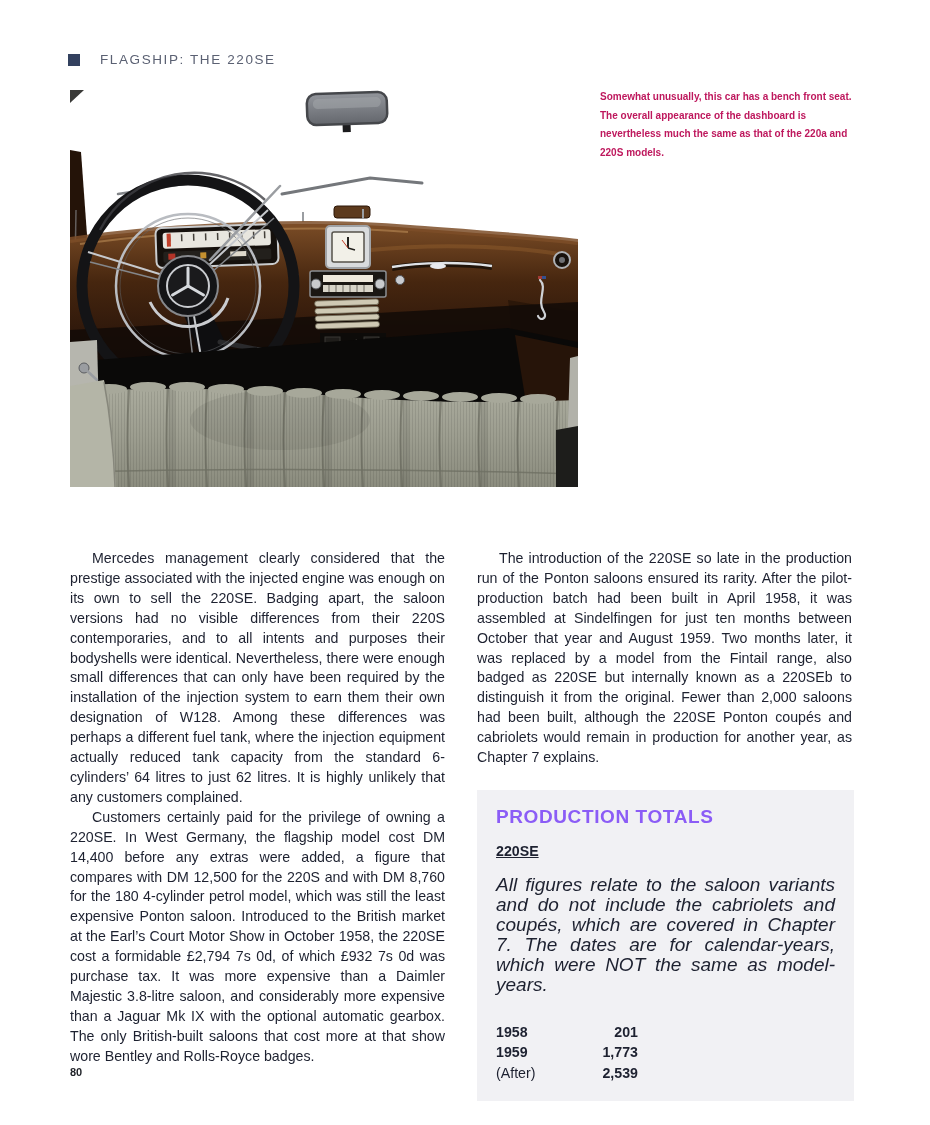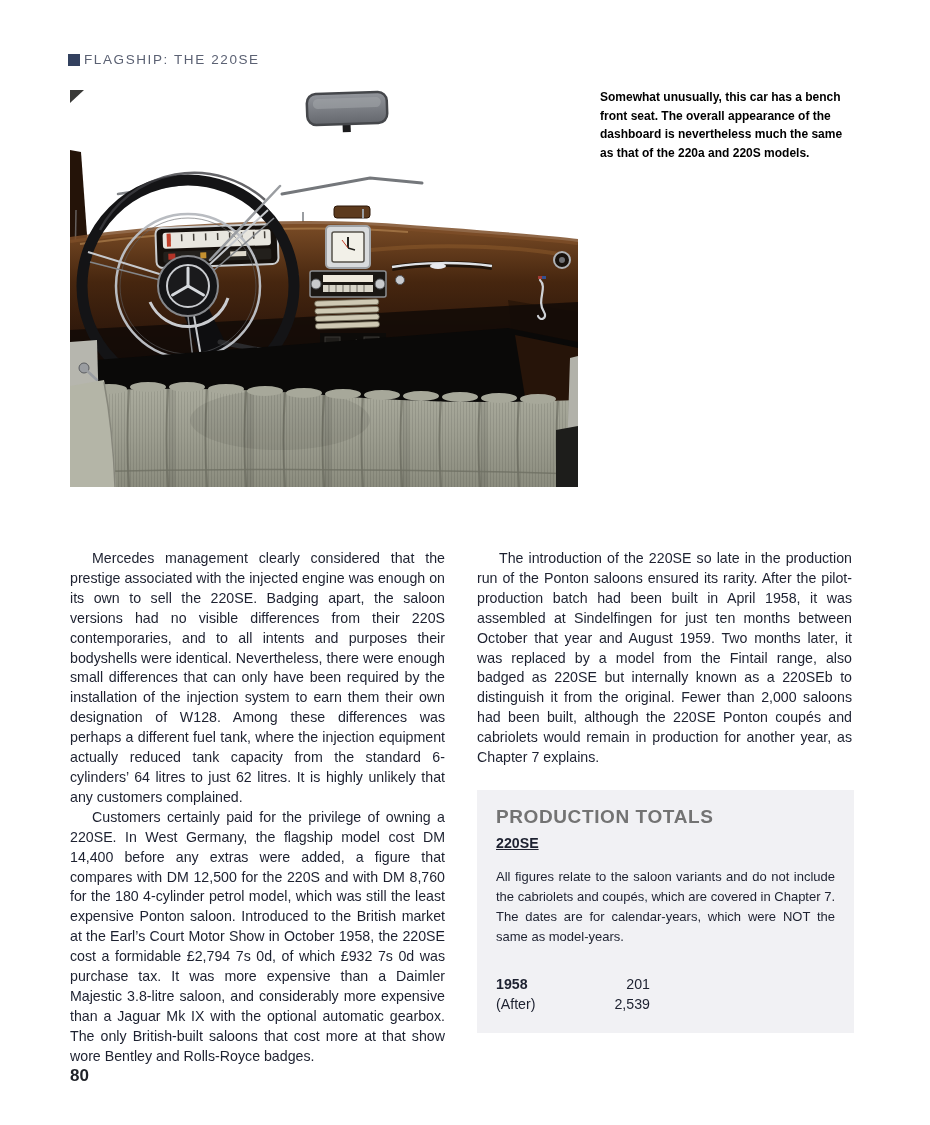--- a/index.html
+++ b/index.html
@@ -1,45 +1,45 @@
 <!DOCTYPE html>
 <html><head>
 <meta charset="utf-8">
 <style>
   html,body{margin:0;padding:0;background:#ffffff;}
   .page{position:relative;width:930px;height:1125px;background:#ffffff;overflow:hidden;
         font-family:"Liberation Sans",sans-serif;color:#1d2130;}
   
-  .hdr{position:absolute;left:68px;top:52px;display:flex;align-items:center;gap:4px;}
+  .hdr{position:absolute;left:68px;top:52px;display:flex;align-items:center;gap:20px;}
   .hdr-sq{width:12px;height:12px;background:#33415f;display:inline-block;}
   .hdr-txt{font-size:13.5px;letter-spacing:1.6px;color:#5b6173;}
   
   .photo{position:absolute;left:70px;top:90px;width:508px;height:397px;margin:0;}
   .photo svg{display:block;}
   
-  .caption{position:absolute;left:600px;top:88px;width:258px;font-size:12px;font-weight:bold;
-           line-height:18.6px;color:#000000;}
+  .caption{position:absolute;left:600px;top:88px;width:258px;font-size:10px;font-weight:bold;
+           line-height:18.6px;color:#be185d;}
   
   .col{position:absolute;top:549px;width:375px;font-size:14.2px;line-height:19.9px;
        text-align:justify;color:#1d2130;}
   .col-left{left:70px;}
   .col-right{left:477px;}
   .col p{margin:0;text-indent:22px;}
   
   .totals{box-sizing:border-box;width:377px;margin-top:22px;background:#f1f1f4;
           padding:17px 19px 18px 19px;}
-  .totals h2{margin:0 0 7px 0;font-size:19px;letter-spacing:0.6px;color:#737373;}
+  .totals h2{margin:0 0 15px 0;font-size:19px;letter-spacing:0.6px;color:#8b5cf6;}
   .totals h3{margin:0 0 13px 0;font-size:14.2px;color:#1d2130;text-decoration:underline;}
-  .totals .note{margin:0 0 27px 0;font-size:13px;line-height:20px;text-align:justify;text-indent:0;}
-  .trow{display:flex;font-size:14.2px;line-height:20.5px;gap:12px;}
+  .totals .note{margin:0 0 27px 0;font-size:19px;line-height:20px;text-align:justify;text-indent:0;font-style:italic;}
+  .trow{display:flex;font-size:14.2px;line-height:20.5px;}
   .trow .ylabel{flex:0 0 88px;font-weight:bold;}
   .trow.total .ylabel{font-weight:normal;}
-  .trow .yval{flex:0 0 54px;text-align:right;}
-  
-  .pageno{position:absolute;left:70px;top:1066px;font-size:17px;font-weight:bold;color:#1f2228;}
+  .trow .yval{flex:0 0 54px;text-align:right;font-weight:bold;}
+  
+  .pageno{position:absolute;left:70px;top:1066px;font-size:11px;font-weight:bold;color:#1f2228;}
 </style>
 </head>
 <body>
 
 <div class="page">
 
   <div class="hdr">
     <span class="hdr-sq"></span>
     <span class="hdr-txt">FLAGSHIP: THE 220SE</span>
   </div>
@@ -276,20 +276,24 @@
 
     <section class="totals">
       <h2>PRODUCTION TOTALS</h2>
       <h3>220SE</h3>
       <p class="note">All figures relate to the saloon variants and do not include the cabriolets and coupés, which are covered in Chapter 7. The dates are for calendar-years, which were NOT the same as model-years.</p>
       <div class="trows">
         <div class="trow">
           <span class="ylabel">1958</span>
           <span class="yval">201</span>
         </div>
+        <div class="trow">
+          <span class="ylabel">1959</span>
+          <span class="yval">1,773</span>
+        </div>
         <div class="trow total">
           <span class="ylabel">(After)</span>
           <span class="yval">2,539</span>
         </div>
       </div>
     </section>
   </div>
 
   <footer class="pageno">80</footer>
 </div>

